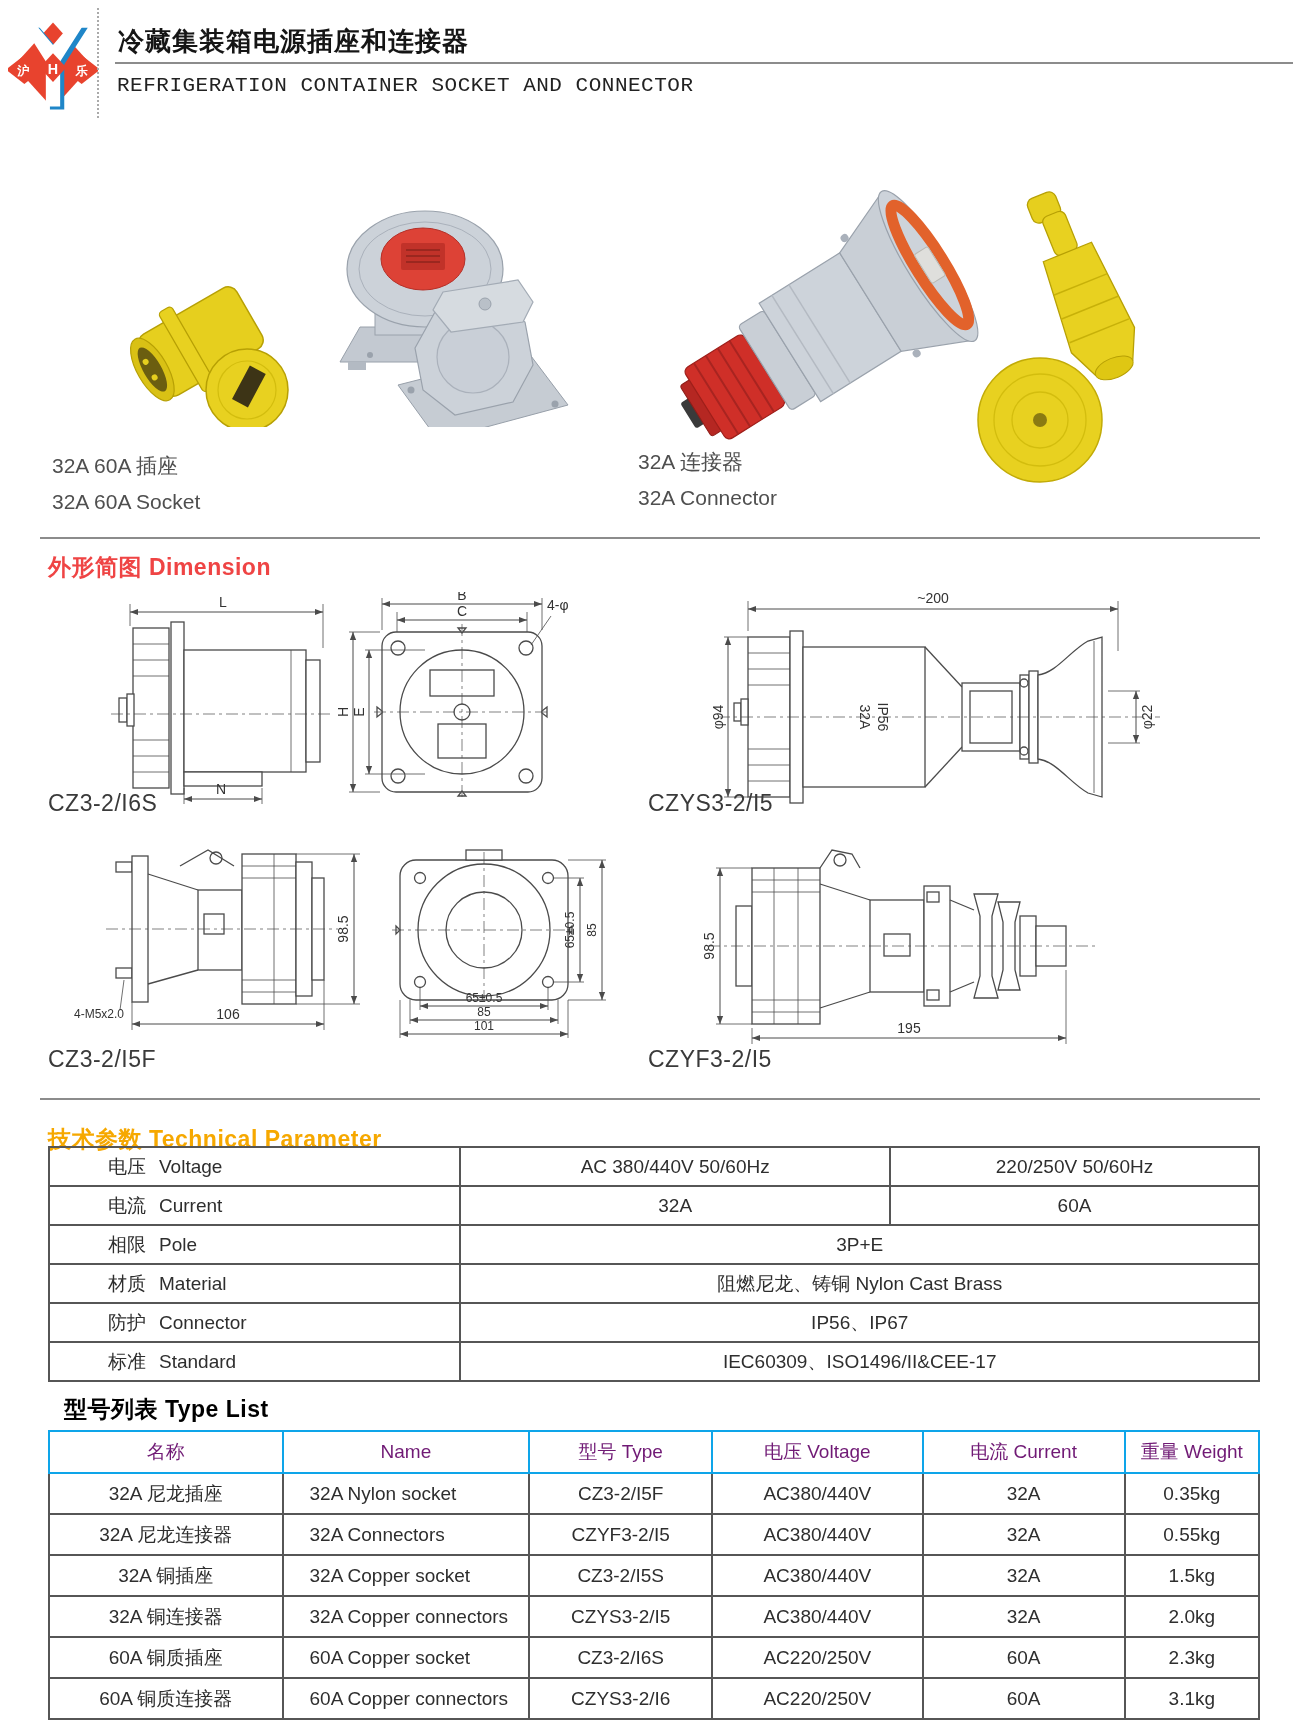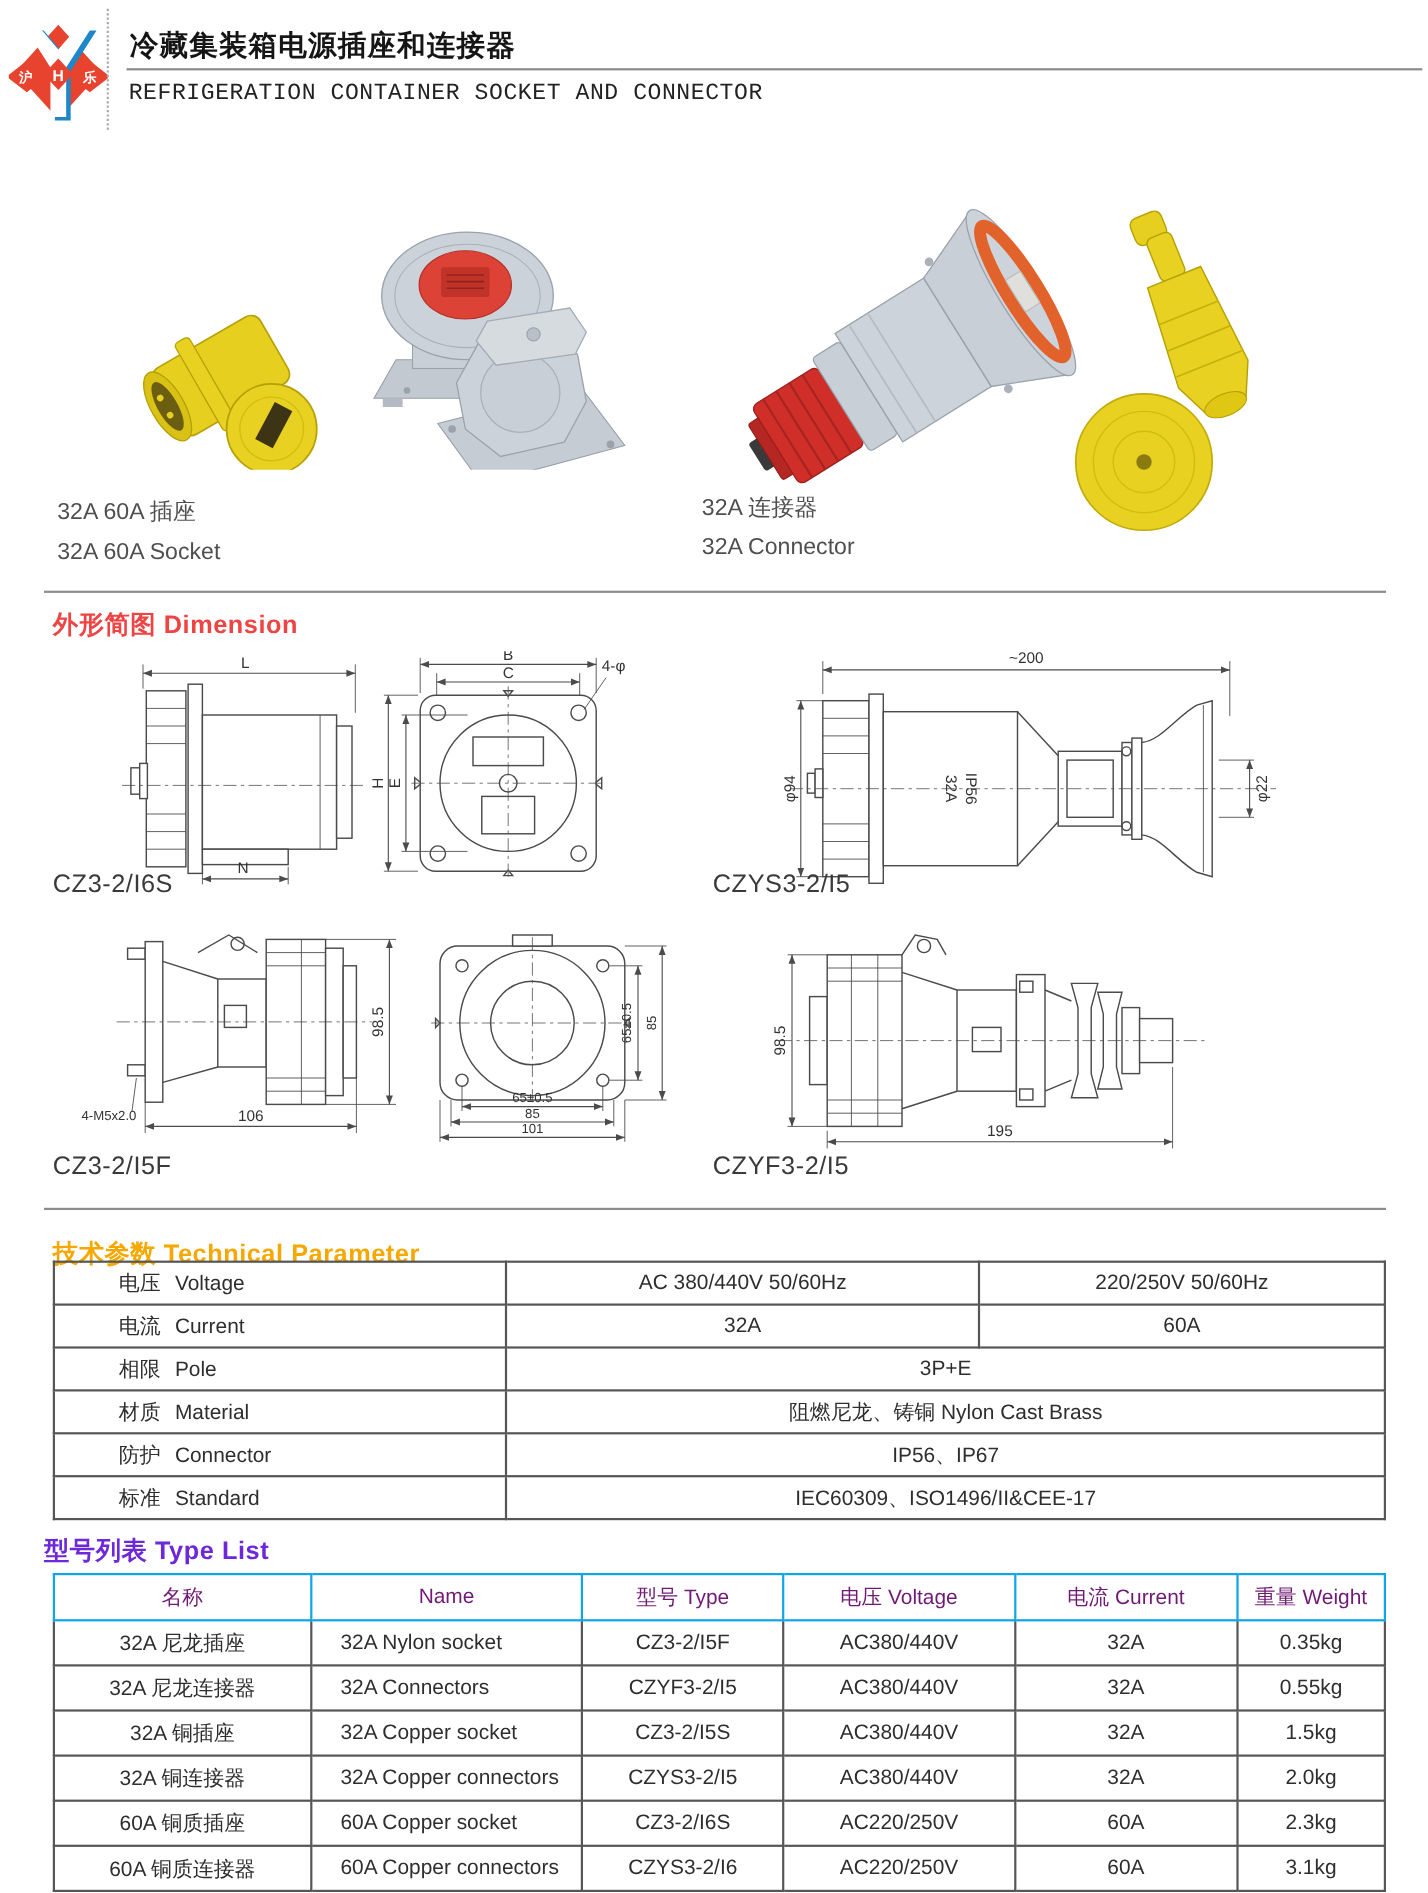--- a/index.html
+++ b/index.html
@@ -420,21 +420,21 @@
       <td class="lbl"><span>防护</span><span class="en">Connector</span></td>
       <td class="val" colspan="2">IP56、IP67</td>
     </tr>
     <tr>
       <td class="lbl"><span>标准</span><span class="en">Standard</span></td>
       <td class="val" colspan="2">IEC60309、ISO1496/II&amp;CEE-17</td>
     </tr>
   </tbody>
     </table>
 
-  <div class="abs section-h" style="left:40px;top:1394px;color:#6d28d9;">型号列表 Type List</div>
+  <div class="abs section-h" style="left:64px;top:1394px;color:#000000;">型号列表 Type List</div>
 
   <table class="abs tl" style="left:48px;top:1430px;">
     <colgroup>
       <col style="width:19.3%">
         <col style="width:20.4%">
         <col style="width:15.1%">
       <col style="width:17.4%">
         <col style="width:16.7%">
         <col style="width:11.1%">
     </colgroup>

